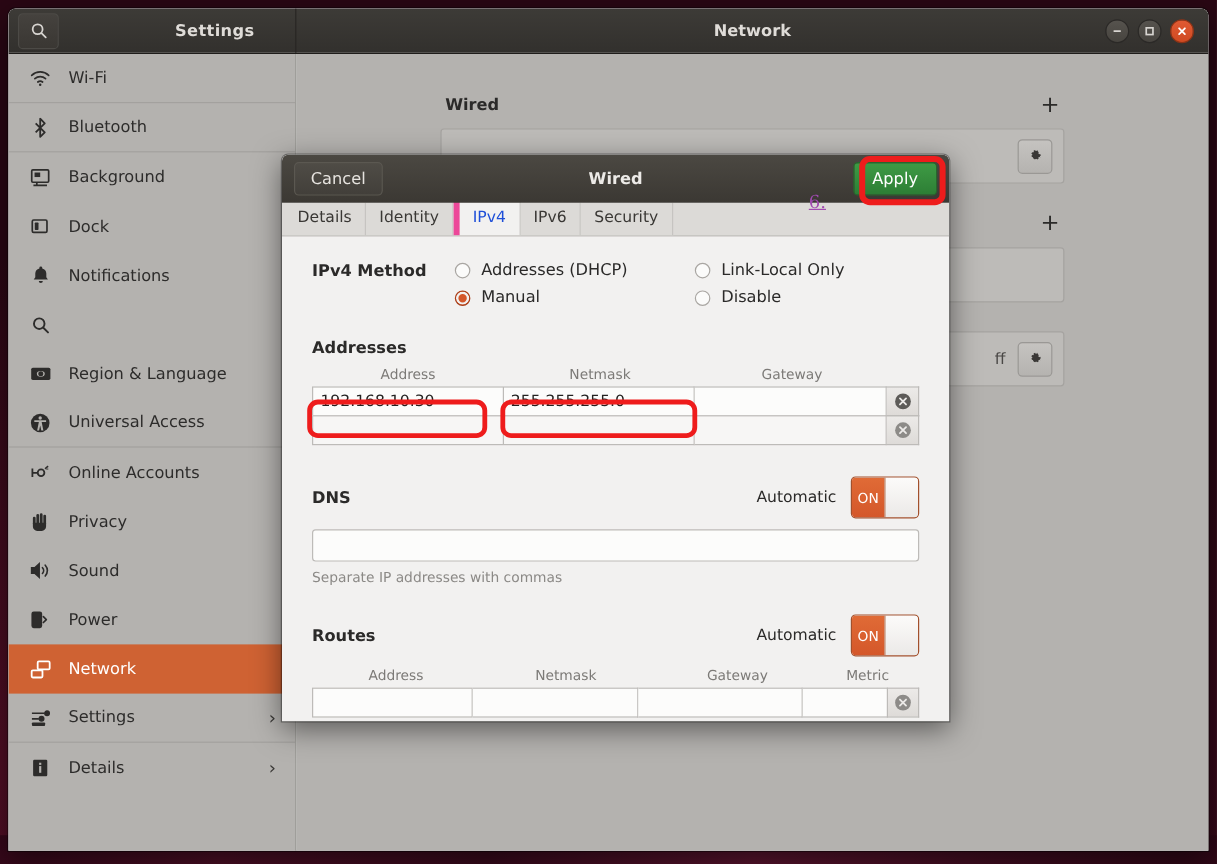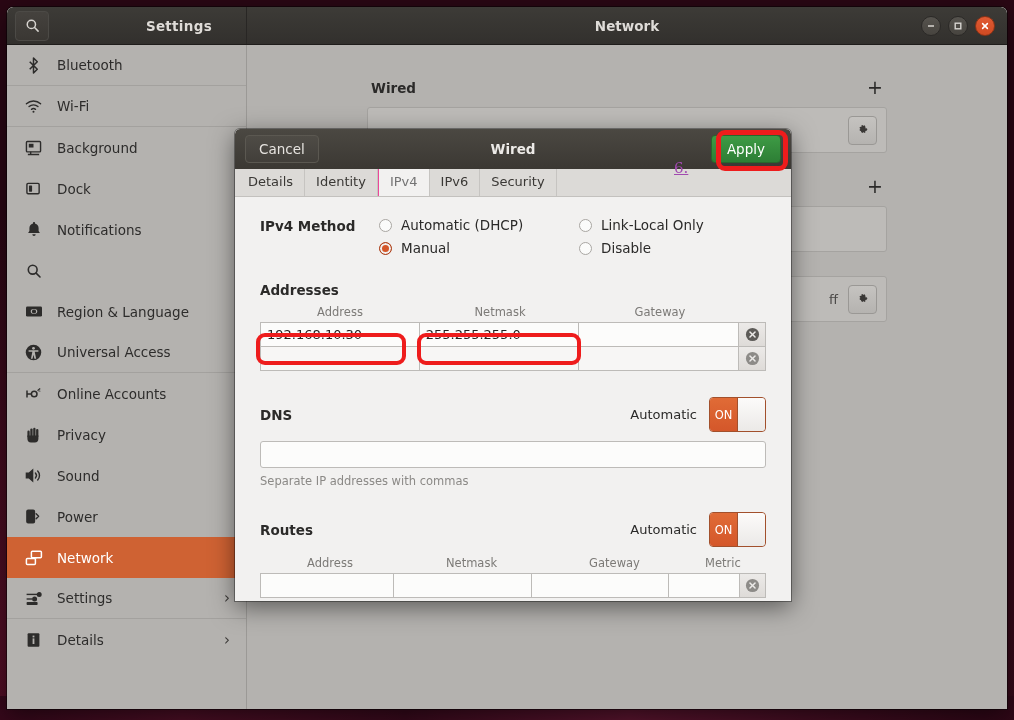--- a/index.html
+++ b/index.html
@@ -189,22 +189,22 @@
   }
   .tab {
     padding: 3px 11px 5px 11px; font-size: 13px; color: #3a3835;
     background: #dcdad7;
     border-right: 1px solid #c6c4c1;
     height: 27px; display:flex; align-items:center;
   }
   .tab.active {
     background: #f2f1f0;
     border-right: 1px solid #c6c4c1;
-    border-left: 1px solid #ec4899;
-    color: #737373;
+    border-left: 5px solid #ec4899;
+    color: #1d4ed8;
     height: 28px;
   }
 
   
   .dlg-content { flex: 1; padding: 20px 25px 0 25px; overflow: hidden; }
   .sec-label { font-size: 13.5px; font-weight: bold; color: #2b2a29; }
 
   .method-row { display: flex; align-items: flex-start; }
   .method-grid {
     flex: 1; display: grid;
@@ -317,37 +317,37 @@
       </div>
     </div>
   </div>
 
   <div class="win-body">
 
     <div id="sidebar">
 
       <div class="side-item sep-after">
         <span class="ic">
-          <svg width="13" height="17" viewBox="0 0 12 18" fill="none" stroke="currentColor" stroke-width="1.6" stroke-linejoin="round">
-            <path d="M2 5l8 8-4 4V1l4 4-8 8"></path>
-          </svg>
-          </span>
-        <span class="lbl">Bluetooth</span>
-      </div>
-
-      <div class="side-item sep-after">
-        <span class="ic">
           <svg width="17" height="15" viewBox="0 0 18 15" fill="none" stroke="currentColor" stroke-width="1.5" stroke-linecap="round">
             <path d="M1.5 4.6a11 11 0 0 1 15 0"></path>
               <path d="M4.3 7.6a7 7 0 0 1 9.4 0"></path>
               <path d="M6.9 10.5a3.3 3.3 0 0 1 4.2 0"></path>
               <circle cx="9" cy="13" r="1.1" fill="currentColor" stroke="none"></circle>
           </svg>
           </span>
         <span class="lbl">Wi-Fi</span>
+      </div>
+
+      <div class="side-item sep-after">
+        <span class="ic">
+          <svg width="13" height="17" viewBox="0 0 12 18" fill="none" stroke="currentColor" stroke-width="1.6" stroke-linejoin="round">
+            <path d="M2 5l8 8-4 4V1l4 4-8 8"></path>
+          </svg>
+          </span>
+        <span class="lbl">Bluetooth</span>
       </div>
 
       <div class="side-item">
         <span class="ic">
           <svg width="17" height="16" viewBox="0 0 18 17" fill="none" stroke="currentColor" stroke-width="1.5">
             <rect x="1.5" y="1.6" width="15" height="11" rx="1"></rect>
               <rect x="4" y="4" width="5" height="4" fill="currentColor" stroke="none"></rect>
               <line x1="6" y1="12.6" x2="6" y2="15.4"></line>
               <line x1="3" y1="15.4" x2="15" y2="15.4"></line>
           </svg>
@@ -541,21 +541,21 @@
       <div class="tab">Security</div>
     </div>
 
     <div class="dlg-content">
 
       <div class="method-row">
         <div class="sec-label" style="width:100px;padding-top:1px;">IPv4 Method</div>
         <div class="method-grid">
           <div class="radio-opt">
             <span class="radio"></span>
-            <span>Automatic (DHCP)</span>
+            <span>Addresses (DHCP)</span>
           </div>
           <div class="radio-opt">
             <span class="radio"></span>
             <span>Link-Local Only</span>
           </div>
           <div class="radio-opt">
             <span class="radio on"></span>
             <span>Manual</span>
           </div>
           <div class="radio-opt">

